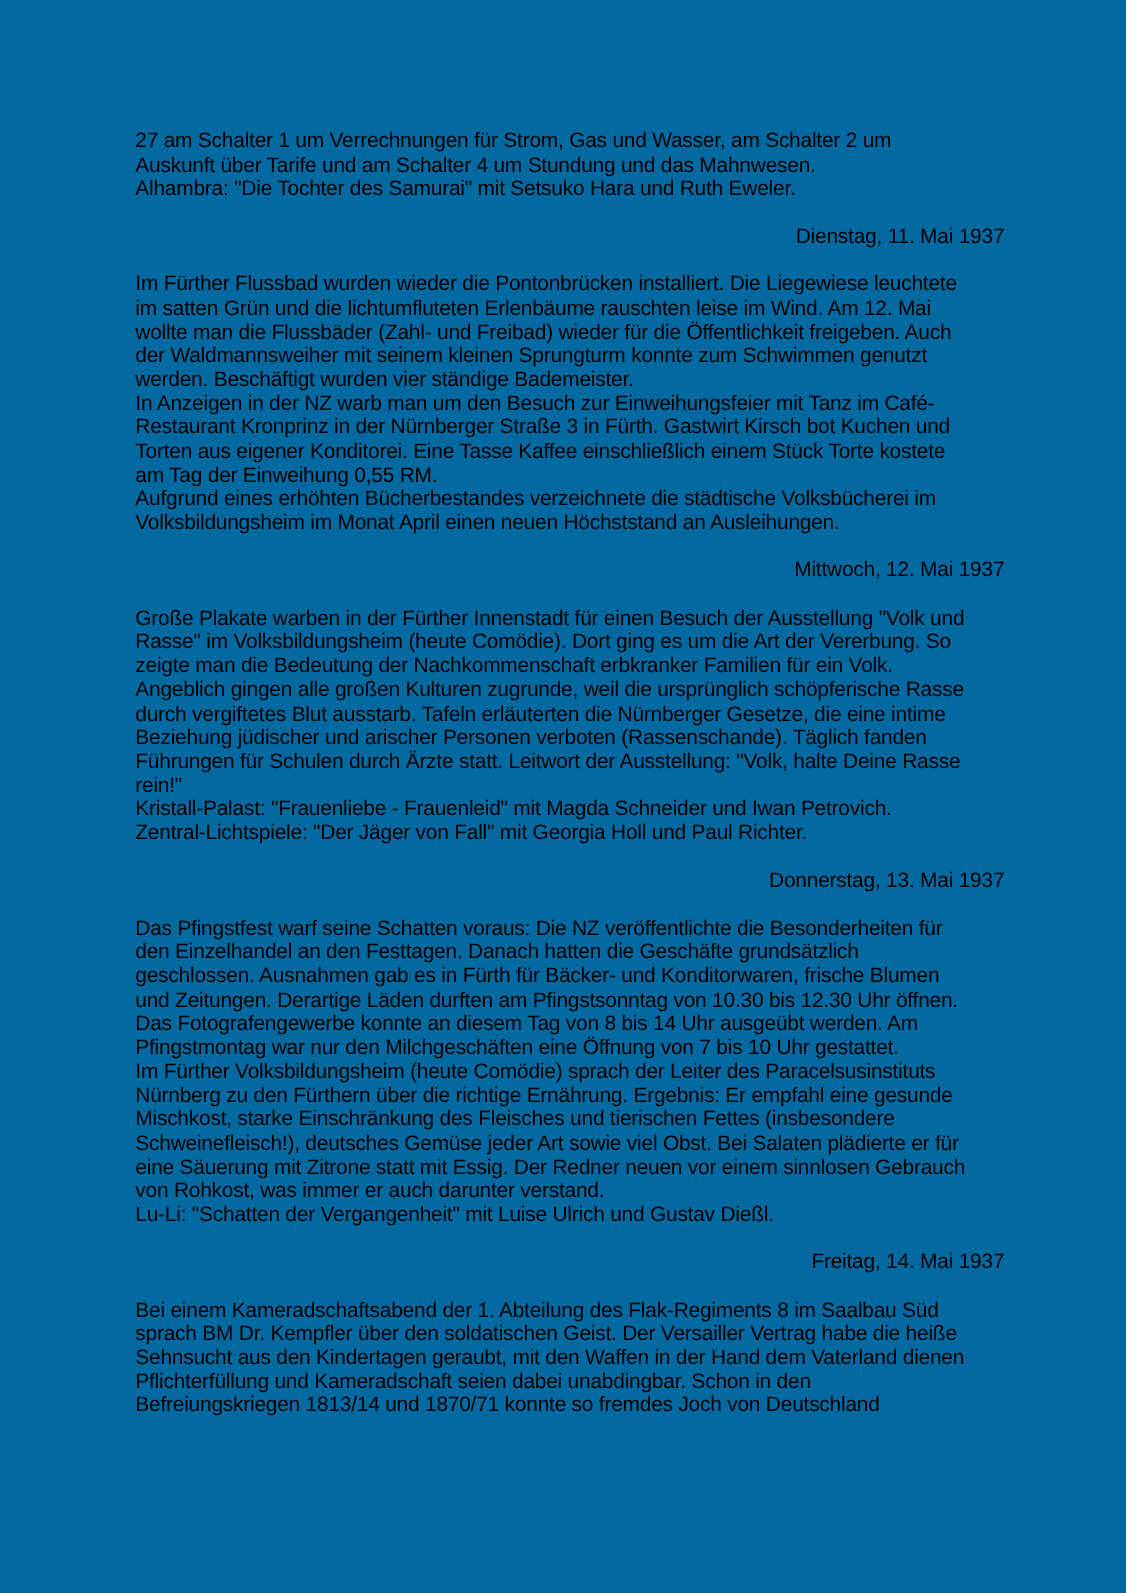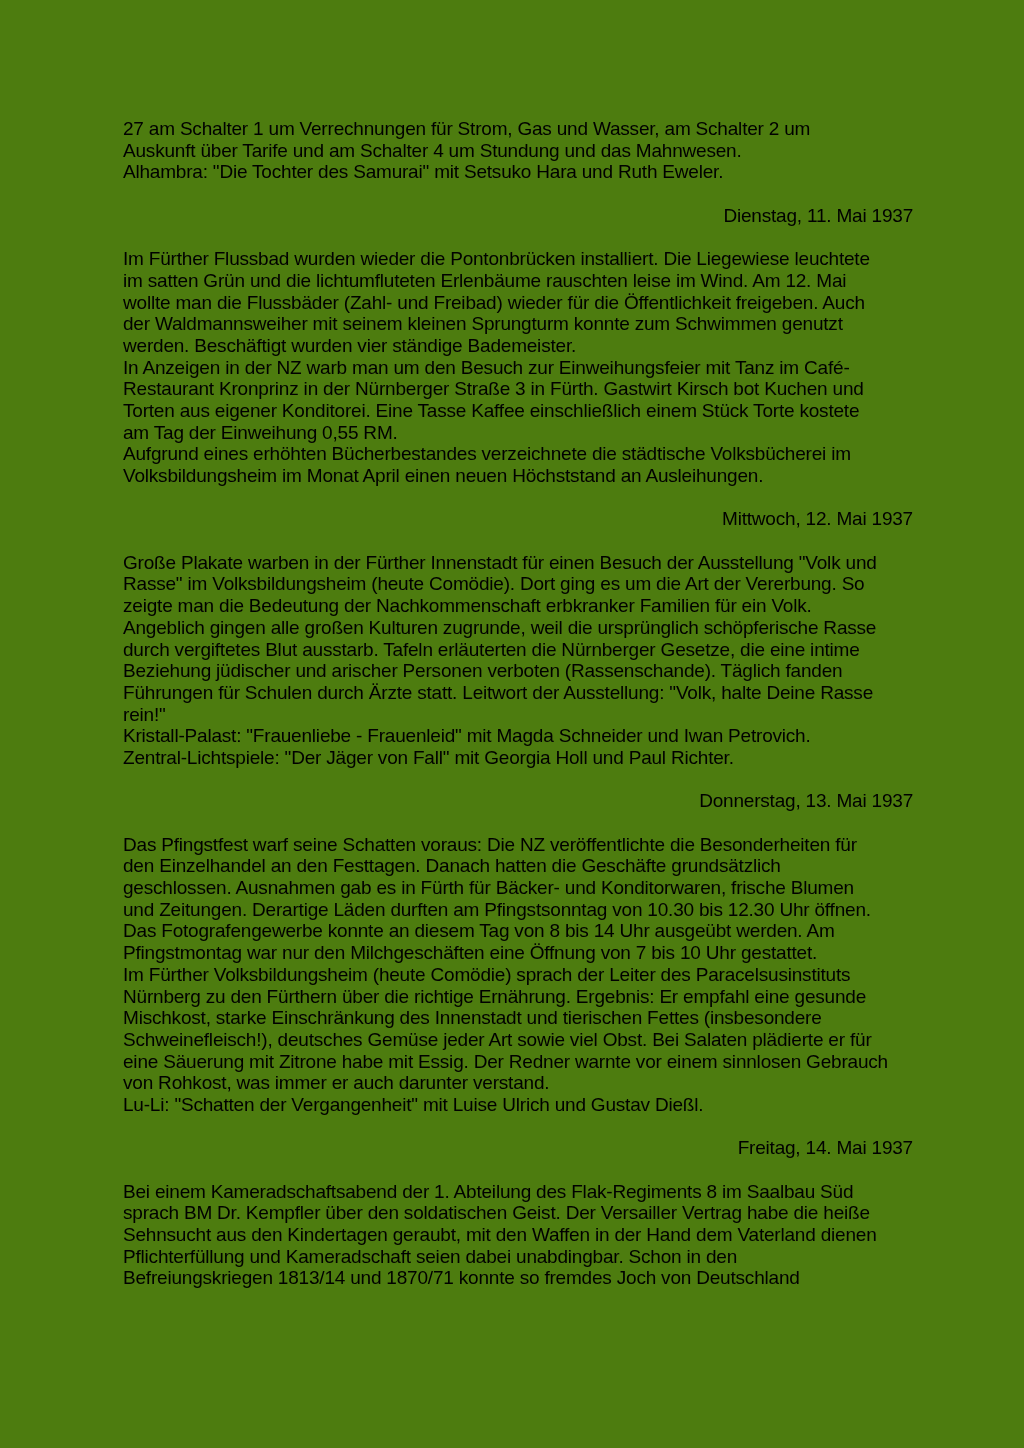--- a/index.html
+++ b/index.html
@@ -4,21 +4,21 @@
 <style>
   html, body {
     margin: 0;
     padding: 0;
     background: #ffffff;
   }
   .page {
     position: relative;
     width: 1024px;
     height: 1448px;
-    background: #4d7c0f;
+    background: #0369a1;
     overflow: hidden;
     font-family: "Liberation Sans", "DejaVu Sans", sans-serif;
     color: #000000;
   }
   .doc {
     position: absolute;
     left: 123px;
     top: 118px;
     width: 790px;
     font-size: 19px;
@@ -83,23 +83,23 @@
       </div>
       <div class="block paragraph">
         <div class="line">Das Pfingstfest warf seine Schatten voraus: Die NZ veröffentlichte die Besonderheiten für</div>
         <div class="line">den Einzelhandel an den Festtagen. Danach hatten die Geschäfte grundsätzlich</div>
         <div class="line">geschlossen. Ausnahmen gab es in Fürth für Bäcker- und Konditorwaren, frische Blumen</div>
         <div class="line">und Zeitungen. Derartige Läden durften am Pfingstsonntag von 10.30 bis 12.30 Uhr öffnen.</div>
         <div class="line">Das Fotografengewerbe konnte an diesem Tag von 8 bis 14 Uhr ausgeübt werden. Am</div>
         <div class="line">Pfingstmontag war nur den Milchgeschäften eine Öffnung von 7 bis 10 Uhr gestattet.</div>
         <div class="line">Im Fürther Volksbildungsheim (heute Comödie) sprach der Leiter des Paracelsusinstituts</div>
         <div class="line">Nürnberg zu den Fürthern über die richtige Ernährung. Ergebnis: Er empfahl eine gesunde</div>
-        <div class="line">Mischkost, starke Einschränkung des Innenstadt und tierischen Fettes (insbesondere</div>
+        <div class="line">Mischkost, starke Einschränkung des Fleisches und tierischen Fettes (insbesondere</div>
         <div class="line">Schweinefleisch!), deutsches Gemüse jeder Art sowie viel Obst. Bei Salaten plädierte er für</div>
-        <div class="line">eine Säuerung mit Zitrone habe mit Essig. Der Redner warnte vor einem sinnlosen Gebrauch</div>
+        <div class="line">eine Säuerung mit Zitrone statt mit Essig. Der Redner neuen vor einem sinnlosen Gebrauch</div>
         <div class="line">von Rohkost, was immer er auch darunter verstand.</div>
         <div class="line">Lu-Li: "Schatten der Vergangenheit" mit Luise Ulrich und Gustav Dießl.</div>
       </div>
       <div class="block heading">
         <div class="line">Freitag, 14. Mai 1937</div>
       </div>
       <div class="block paragraph">
         <div class="line">Bei einem Kameradschaftsabend der 1. Abteilung des Flak-Regiments 8 im Saalbau Süd</div>
         <div class="line">sprach BM Dr. Kempfler über den soldatischen Geist. Der Versailler Vertrag habe die heiße</div>
         <div class="line">Sehnsucht aus den Kindertagen geraubt, mit den Waffen in der Hand dem Vaterland dienen</div>

